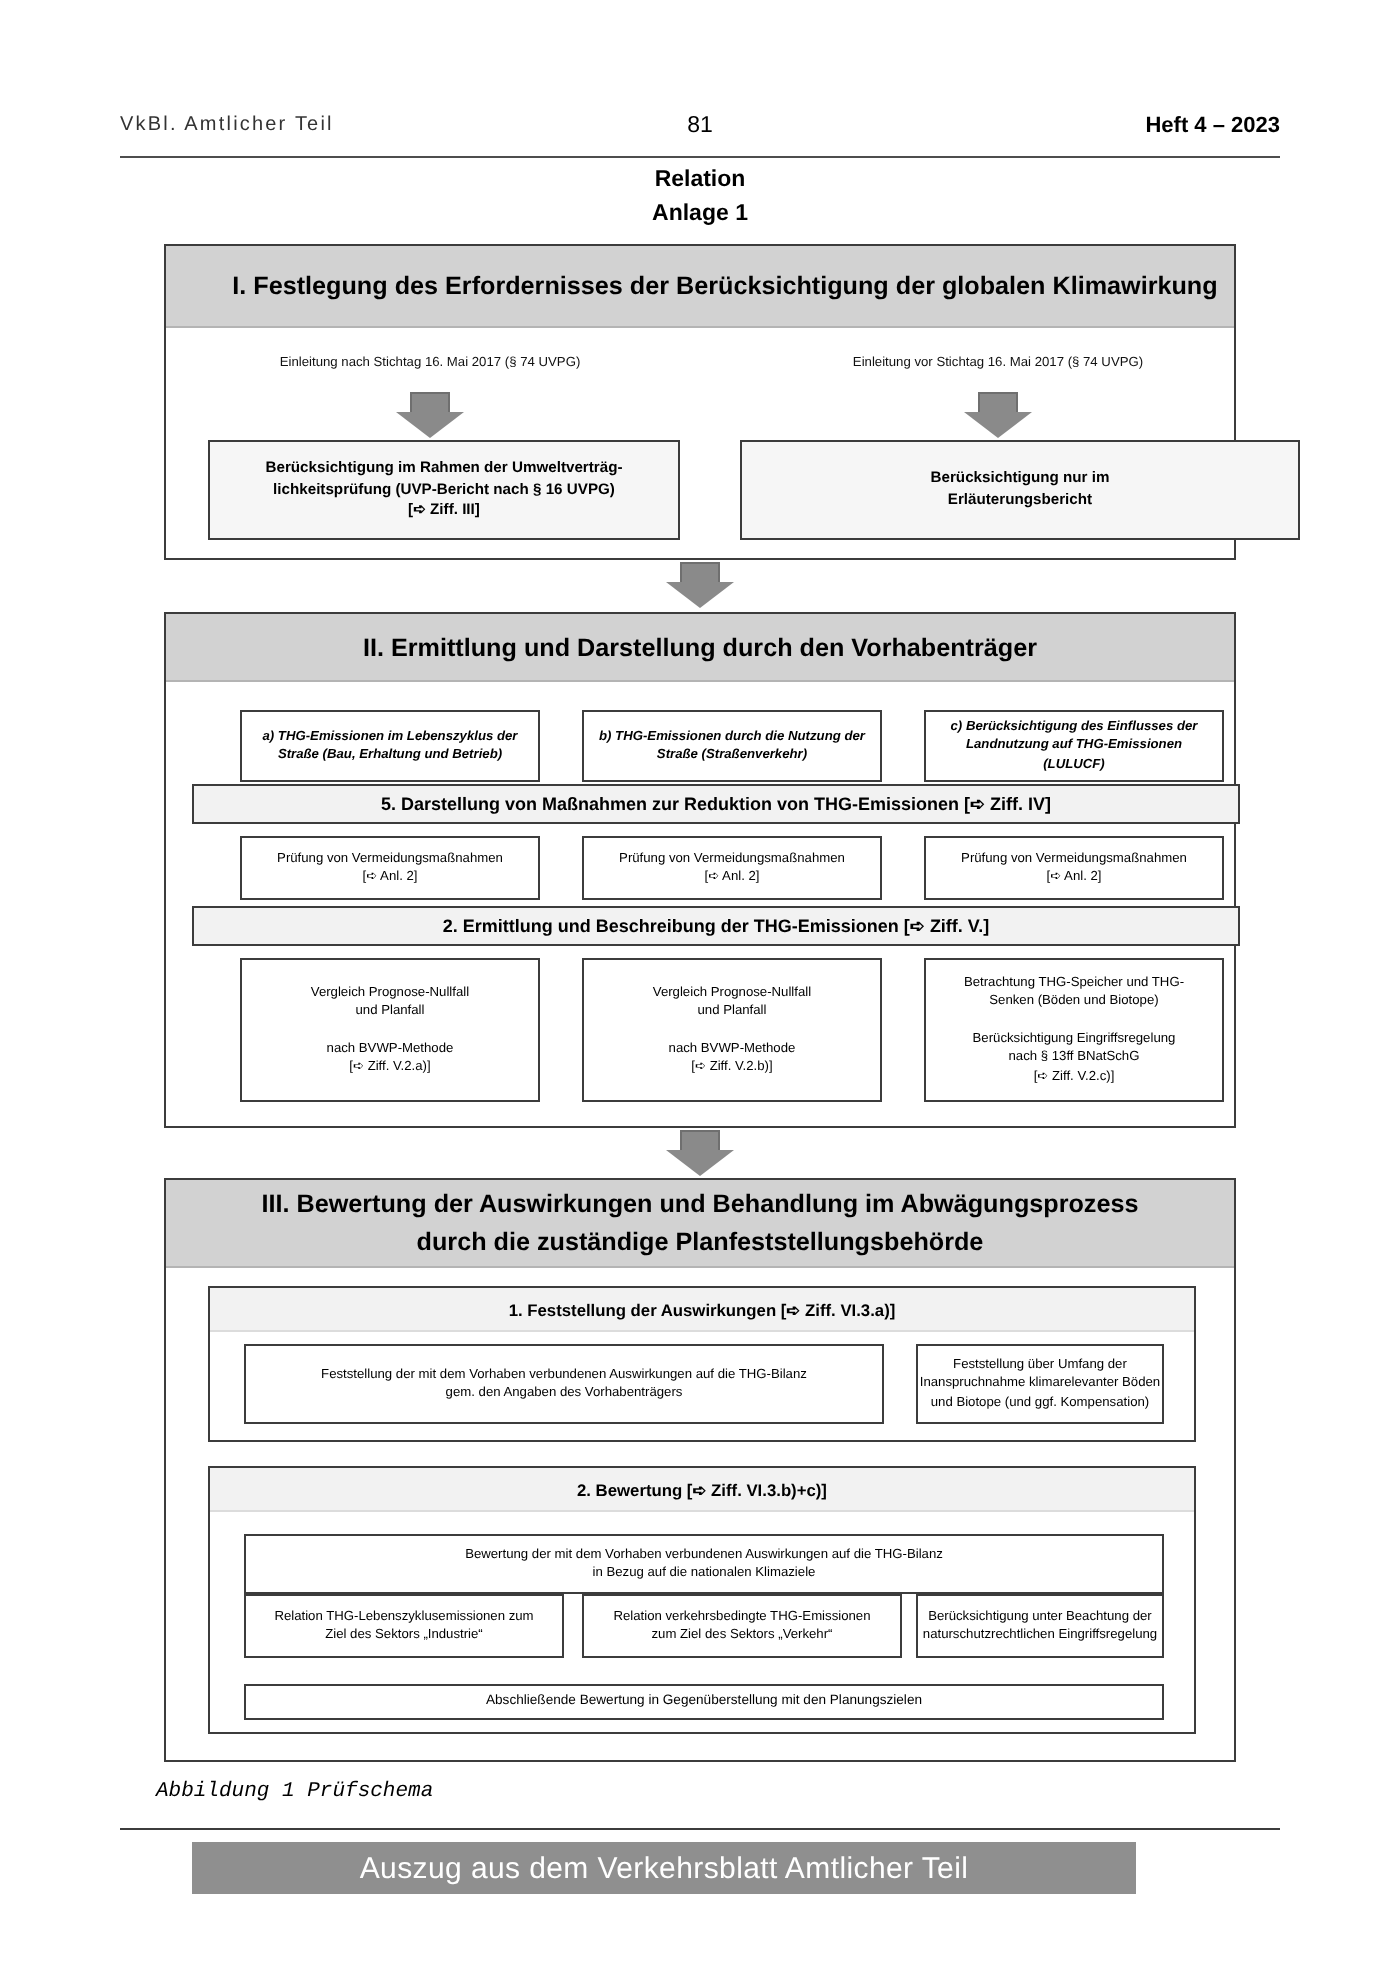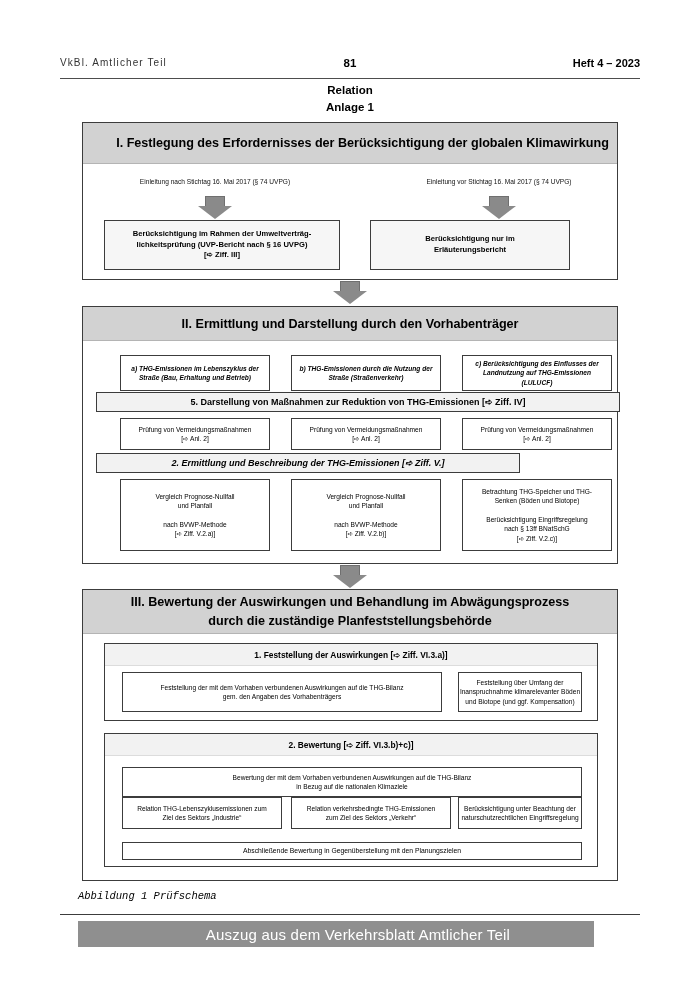--- a/index.html
+++ b/index.html
@@ -6,21 +6,21 @@
   body{
     width:700px;height:990px;background:#ffffff;
     font-family:"Liberation Sans",sans-serif;color:#000;
     position:relative;overflow:hidden;
   }
   .page{position:absolute;inset:0;}
 
   
   .runhead{position:absolute;left:60px;top:57px;width:580px;height:20px;}
   .runhead .left{position:absolute;left:0;top:0;font-size:10px;letter-spacing:1.1px;color:#333;}
-  .runhead .center{position:absolute;left:0;right:0;top:0;text-align:center;font-size:11.5px;font-weight:bold;}
+  .runhead .center{position:absolute;left:0;right:0;top:0;text-align:center;font-size:11.5px;font-weight:normal;}
   .runhead .right{position:absolute;right:0;top:0;font-size:11px;font-weight:bold;margin-left:36px;}
   .runrule{position:absolute;left:60px;top:78px;width:580px;height:1px;background:#4d4d4d;}
 
   .anlagen{position:absolute;left:0;right:0;top:84px;text-align:center;font-size:11.5px;font-weight:bold;}
   .anlage1{position:absolute;left:0;right:0;top:101px;text-align:center;font-size:11.5px;font-weight:bold;}
 
   
   .frame{
     position:absolute;border:1.4px solid #3c3c3c;background:#fff;
     box-sizing:border-box;
@@ -57,23 +57,23 @@
     border-top:11px solid #8a8a8a;
   }
   .arrow.big{width:34px;}
   .arrow.big .shaft{width:20px;height:10px;}
   .arrow.big .head{border-left-width:17px;border-right-width:17px;border-top-width:13px;}
 
   
   .figcap{position:absolute;left:78px;top:890px;font-size:10.5px;font-style:italic;font-family:Liberation Mono, monospace;}
   .footrule{position:absolute;left:60px;top:914px;width:580px;height:1.4px;background:#3c3c3c;}
   .footbar{
-    position:absolute;left:78px;top:921px;width:472px;height:26px;background:#8f8f8f;
+    position:absolute;left:96px;top:921px;width:472px;height:26px;background:#8f8f8f;
     display:flex;align-items:center;justify-content:center;
-    color:#fff;font-size:15px;letter-spacing:.2px;padding-left:44px;
+    color:#fff;font-size:15px;letter-spacing:.2px;
   }
 </style>
 </head>
 <body>
 
 <div class="page">
 
   <div class="runhead">
     <span class="left">VkBl. Amtlicher Teil</span>
     <span class="center">81</span>
@@ -95,21 +95,21 @@
       <div class="head"></div>
   </div>
   <div class="arrow big" style="left:482px;top:196px;">
     <div class="shaft"></div>
       <div class="head"></div>
   </div>
 
   <div class="box" style="left:104px;top:220px;width:236px;height:50px;font-size:7.6px;font-weight:bold;white-space:pre-line;">Berücksichtigung im Rahmen der Umweltverträg-
 lichkeitsprüfung (UVP-Bericht nach § 16 UVPG)
 [➪ Ziff. III]</div>
-  <div class="box" style="left:370px;top:220px;width:200px;height:50px;font-size:7.6px;font-weight:bold;white-space:pre-line;">Berücksichtigung nur im
+  <div class="box" style="left:370px;top:220px;width:280px;height:50px;font-size:7.6px;font-weight:bold;white-space:pre-line;">Berücksichtigung nur im
 Erläuterungsbericht</div>
 
   <div class="arrow big" style="left:333px;top:281px;">
     <div class="shaft"></div>
       <div class="head"></div>
   </div>
 
   <div class="frame" style="left:82px;top:306px;width:536px;height:258px;">
     <div class="secthead sec2head">II. Ermittlung und Darstellung durch den Vorhabenträger</div>
   </div>
@@ -124,21 +124,21 @@
 
   <div class="box bar b-bold" style="left:96px;top:392px;width:524px;height:20px;font-size:9px;">5. Darstellung von Maßnahmen zur Reduktion von THG-Emissionen [➪ Ziff. IV]</div>
 
   <div class="box white" style="left:120px;top:418px;width:150px;height:32px;font-size:6.6px;white-space:pre-line;">Prüfung von Vermeidungsmaßnahmen
 [➪ Anl. 2]</div>
   <div class="box white" style="left:291px;top:418px;width:150px;height:32px;font-size:6.6px;white-space:pre-line;">Prüfung von Vermeidungsmaßnahmen
 [➪ Anl. 2]</div>
   <div class="box white" style="left:462px;top:418px;width:150px;height:32px;font-size:6.6px;white-space:pre-line;">Prüfung von Vermeidungsmaßnahmen
 [➪ Anl. 2]</div>
 
-  <div class="box bar b-bold" style="left:96px;top:453px;width:424px;height:20px;font-size:9px;font-style:italic;">2. Ermittlung und Beschreibung der THG-Emissionen [➪ Ziff. V.]</div>
+  <div class="box bar b-bold" style="left:96px;top:453px;width:524px;height:20px;font-size:9px;">2. Ermittlung und Beschreibung der THG-Emissionen [➪ Ziff. V.]</div>
 
   <div class="box white" style="left:120px;top:479px;width:150px;height:72px;font-size:6.6px;white-space:pre-line;">Vergleich Prognose-Nullfall
 und Planfall
 
 nach BVWP-Methode
 [➪ Ziff. V.2.a)]</div>
   <div class="box white" style="left:291px;top:479px;width:150px;height:72px;font-size:6.6px;white-space:pre-line;">Vergleich Prognose-Nullfall
 und Planfall
 
 nach BVWP-Methode

